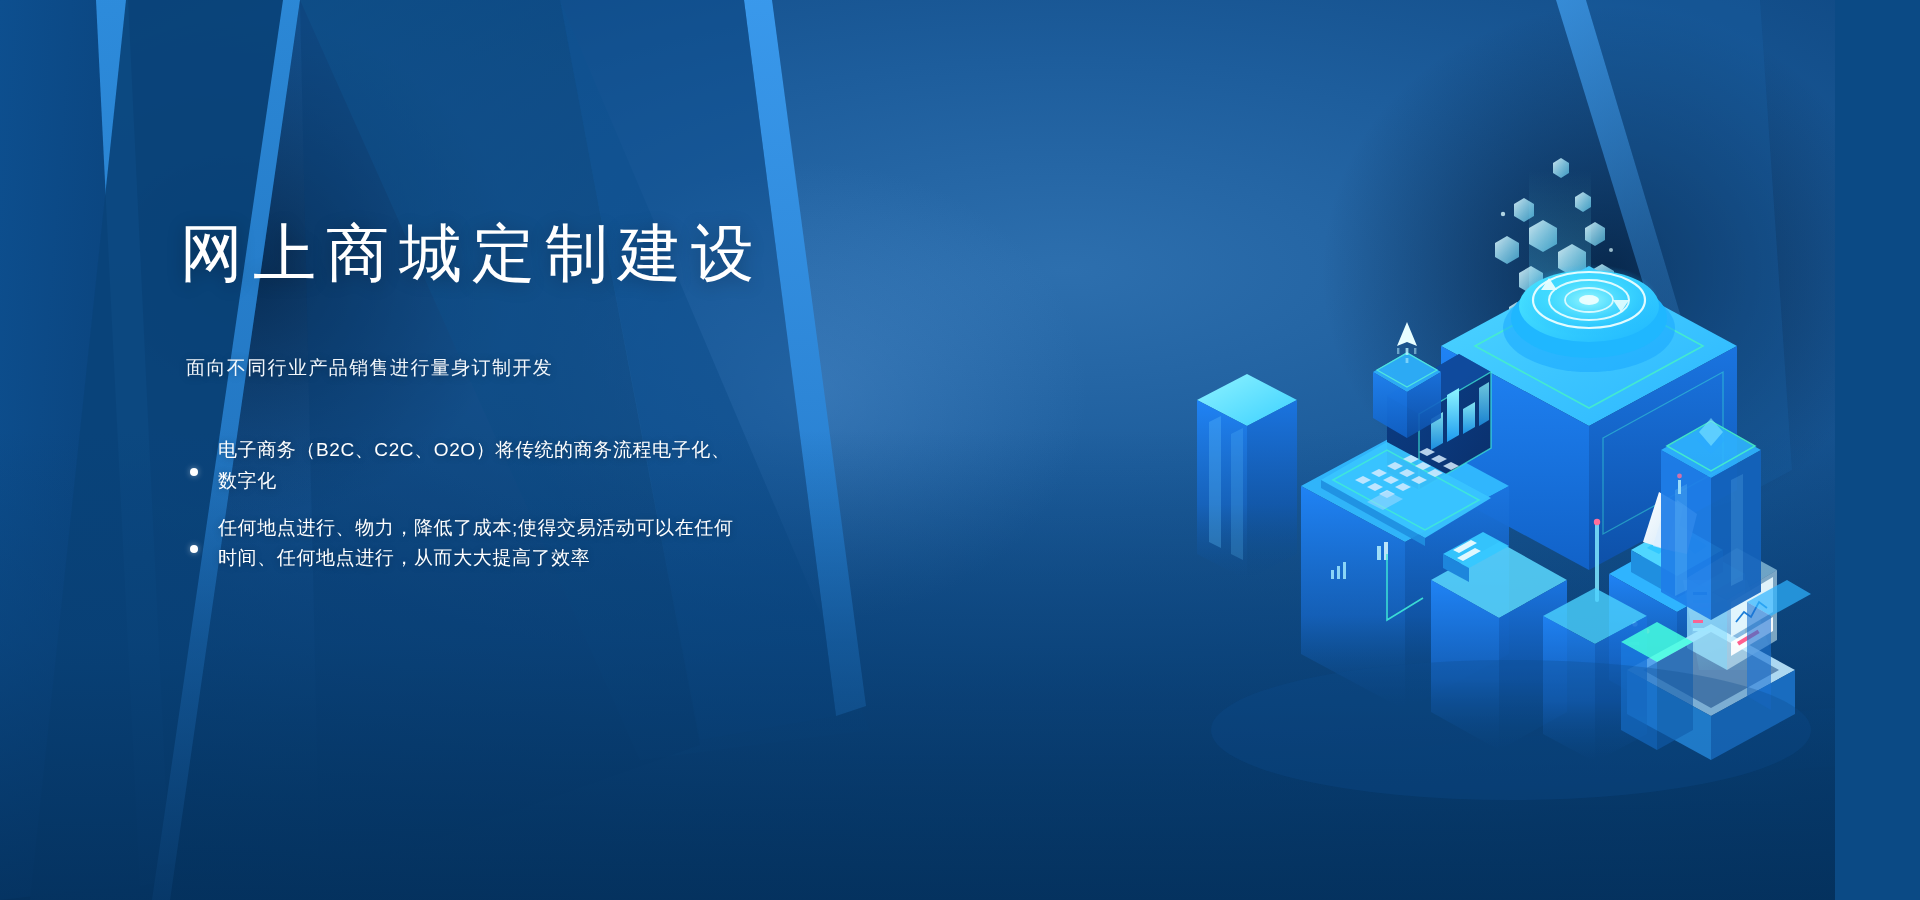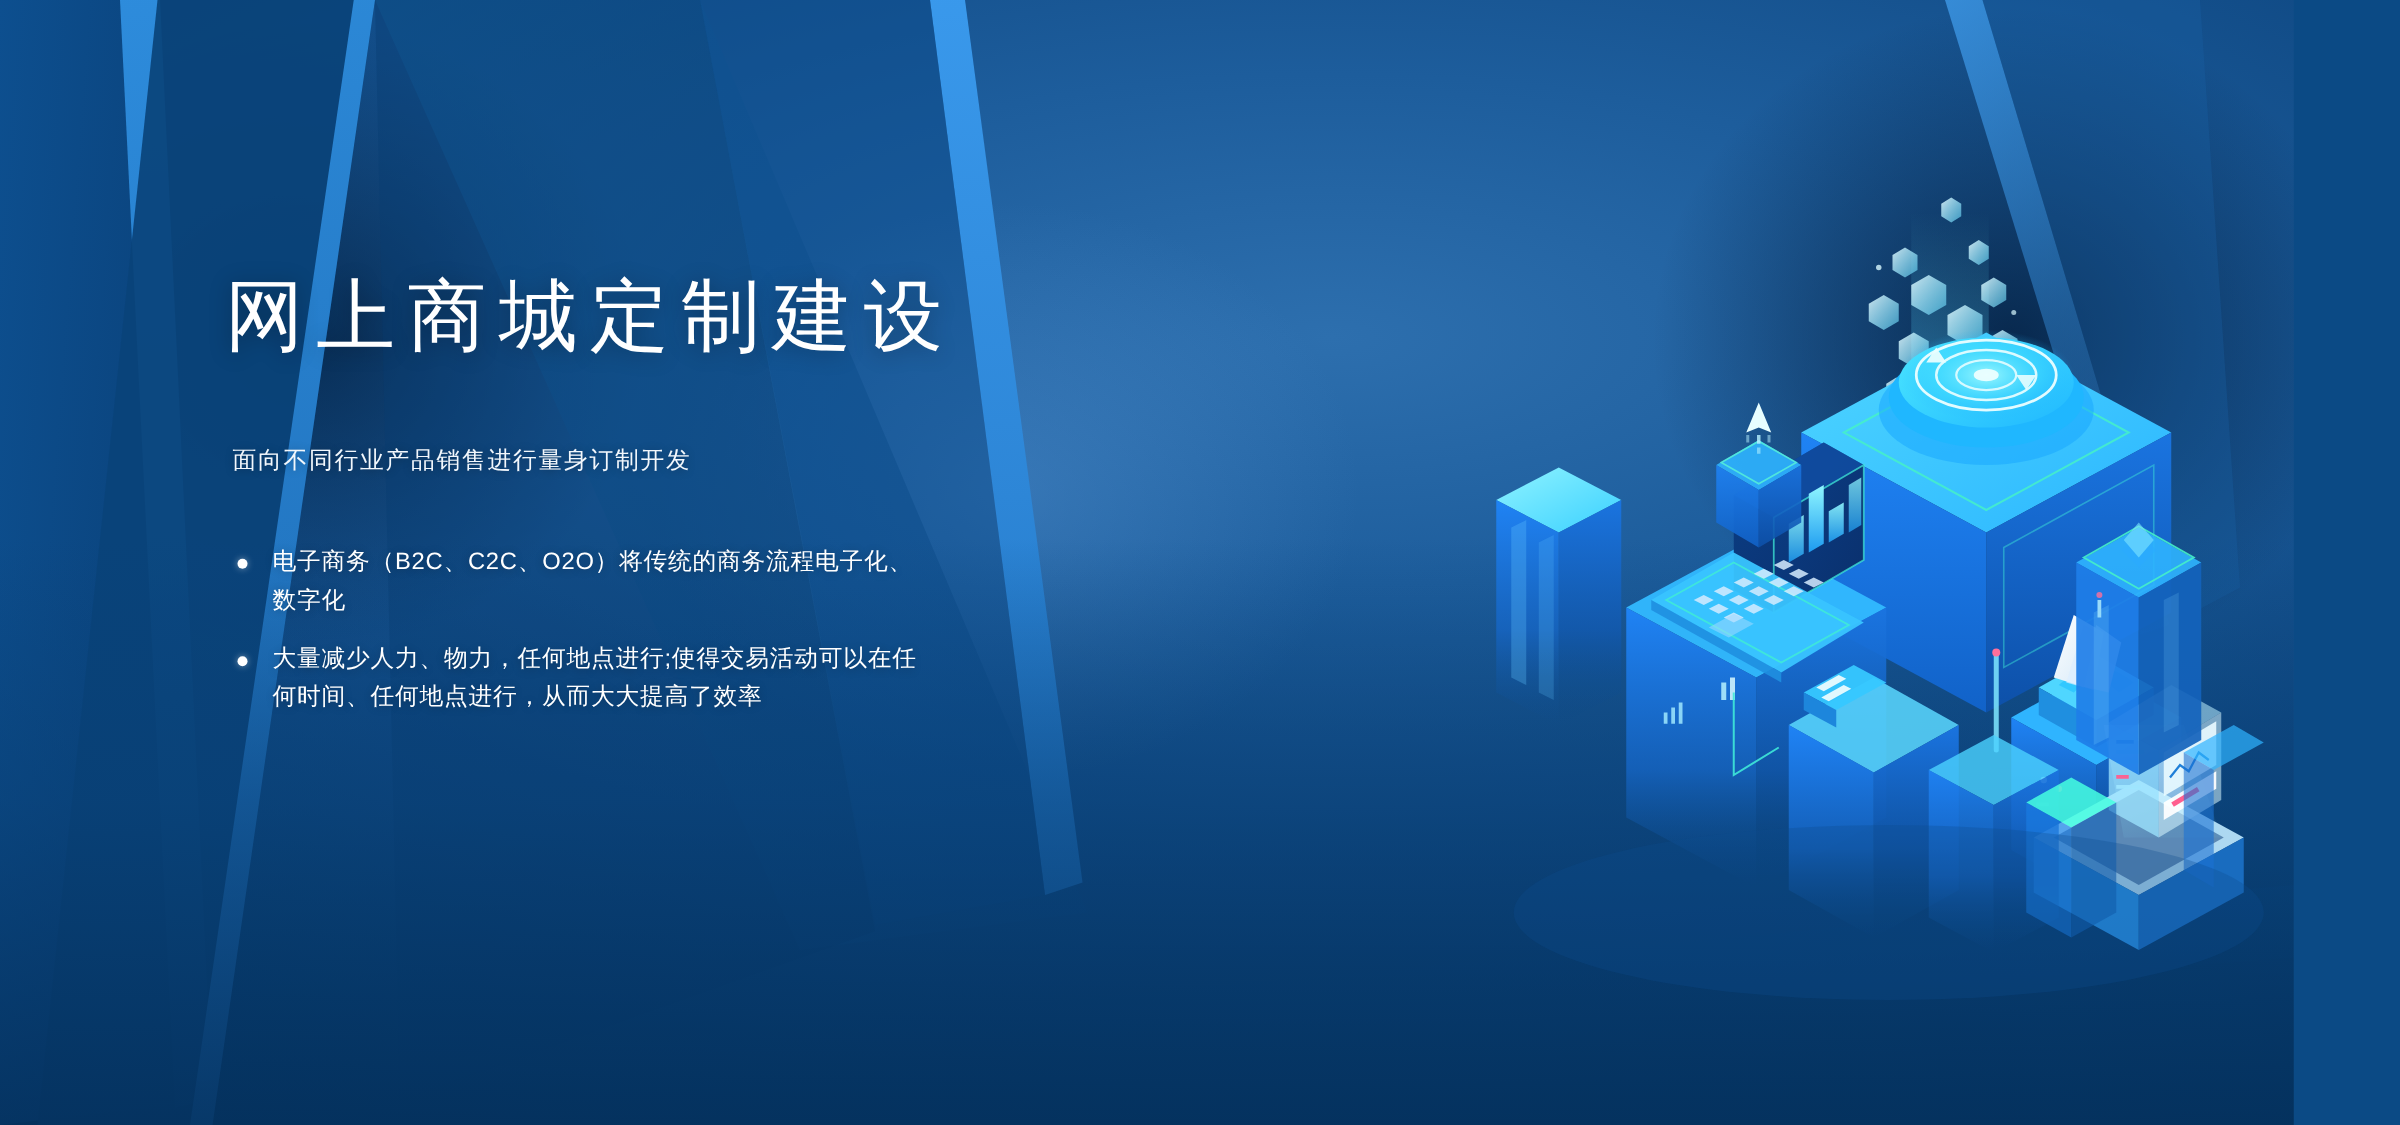--- a/index.html
+++ b/index.html
@@ -64,21 +64,21 @@
     font-size:19px;
     letter-spacing:1.4px;
     color:#f2f7fc;
     font-weight:400;
     text-shadow:0 1px 8px rgba(0,0,0,.30);
   }
   .bullets{ margin-top:54px; margin-left:6px; list-style:none; }
   .bullet{
     position:relative;
     display:flex;
-    align-items:flex-start;
+    align-items:center;
     margin-bottom:16px;
     max-width:560px;
   }
   .dot{
     flex:0 0 auto;
     width:8px; height:8px;
     border-radius:50%;
     background:#ffffff;
     margin:12px 20px 0 4px;
     box-shadow:0 0 6px rgba(255,255,255,.45);
@@ -464,18 +464,18 @@
 
     <p class="subtitle">面向不同行业产品销售进行量身订制开发</p>
 
     <ul class="bullets">
       <li class="bullet">
         <span class="dot"></span>
         <span class="btext">电子商务（B2C、C2C、O2O）将传统的商务流程电子化、数字化</span>
       </li>
       <li class="bullet">
         <span class="dot"></span>
-        <span class="btext">大量减少人力、物力，任何地点进行;使得交易活动可以在任何时间、任何地点进行，从而大大提高了效率</span>
+        <span class="btext">任何地点进行、物力，降低了成本;使得交易活动可以在任何时间、任何地点进行，从而大大提高了效率</span>
       </li>
     </ul>
 
   </div>
 </div>
 
 </body></html>

